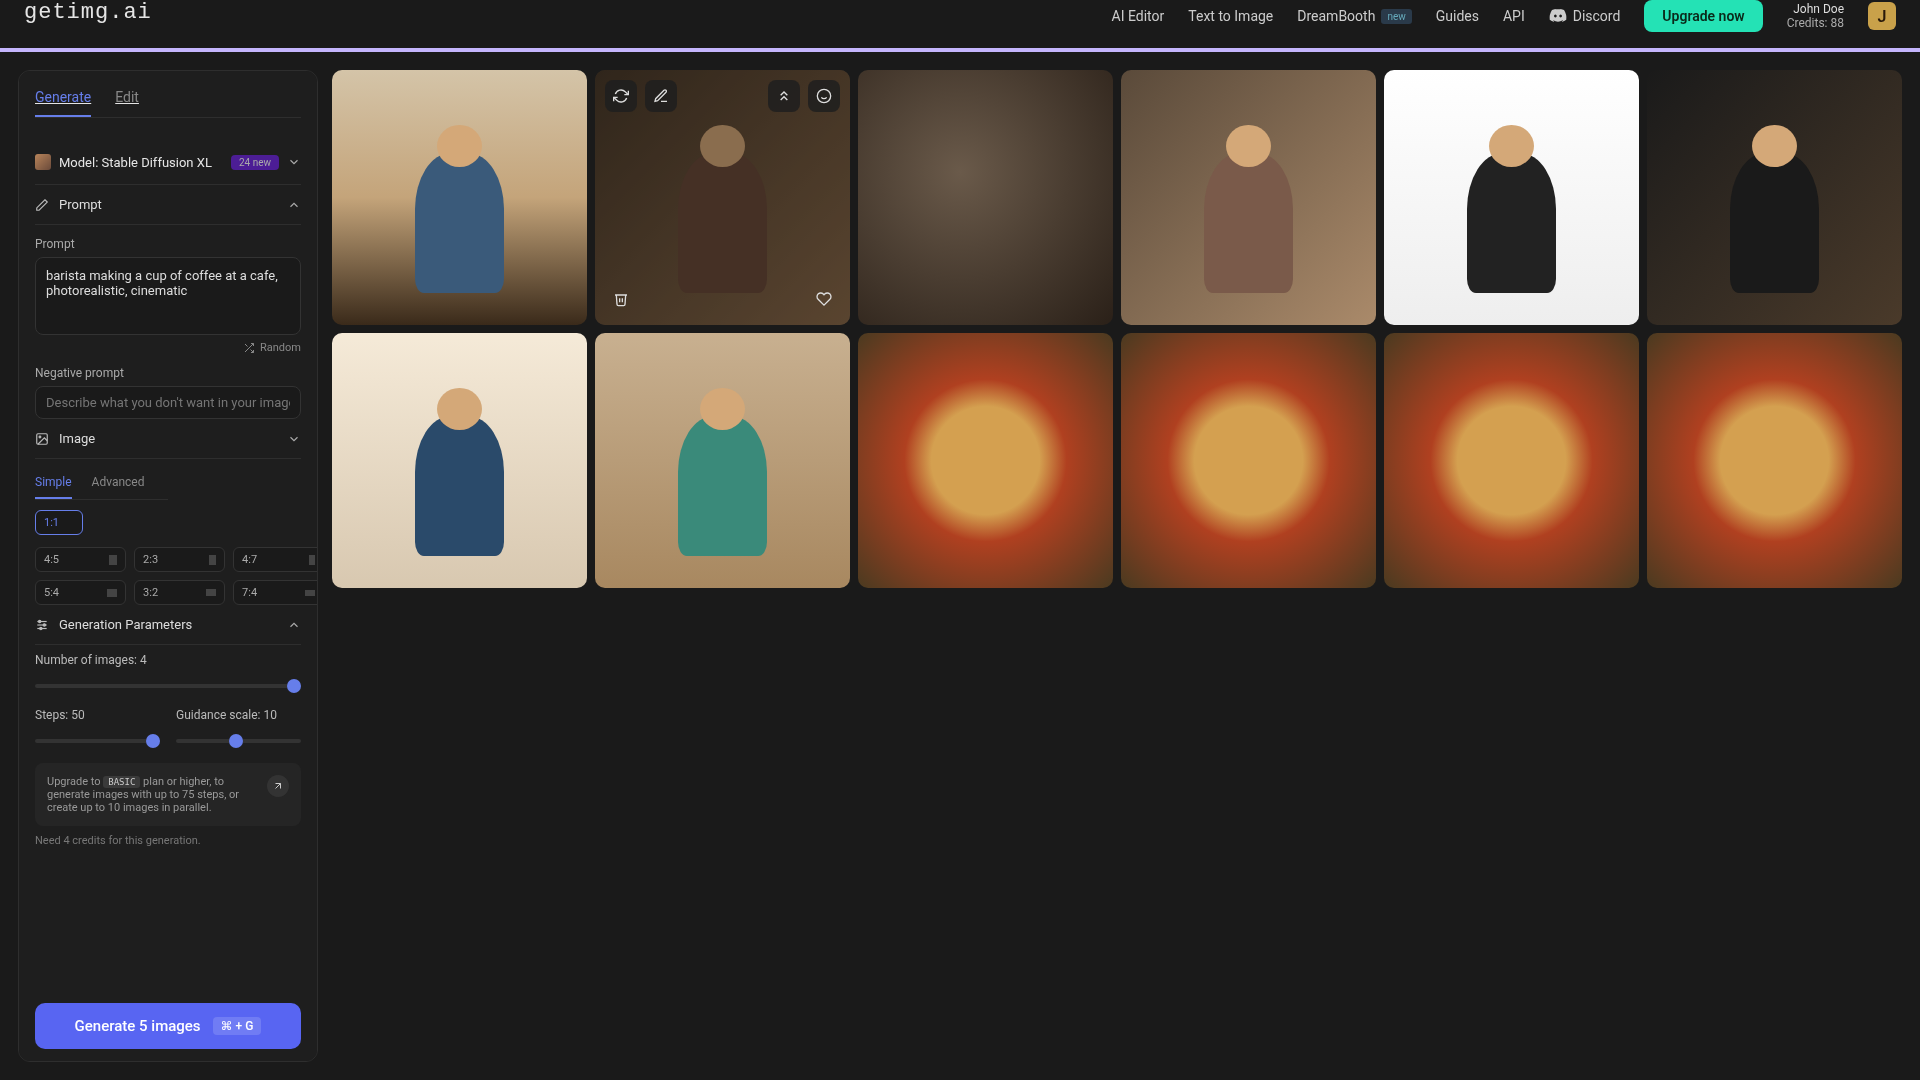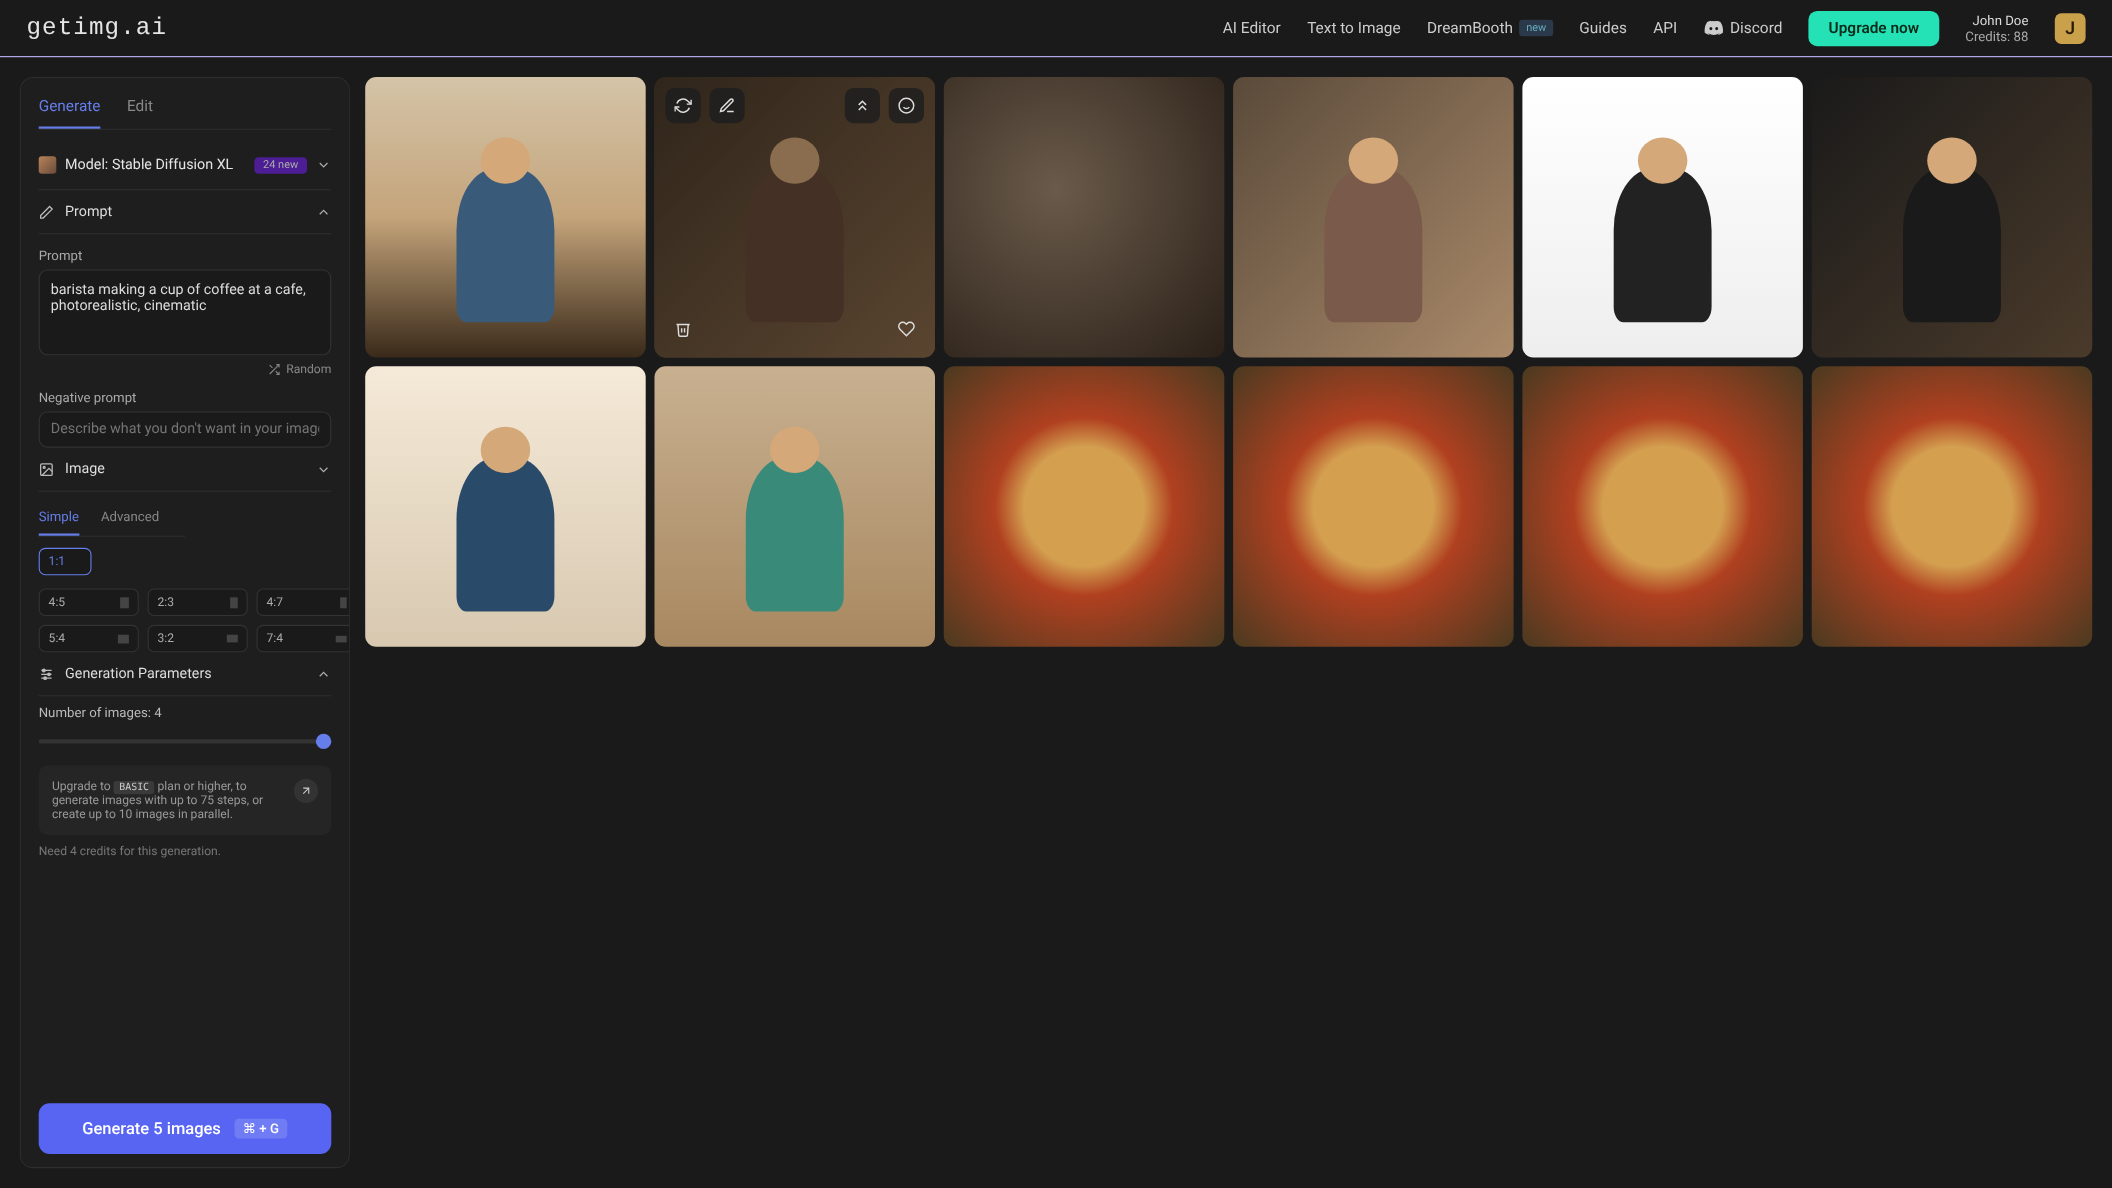--- a/index.html
+++ b/index.html
@@ -1,37 +1,37 @@
 <!DOCTYPE html>
 <html><head>
 <meta charset="utf-8">
 <style>
 * { box-sizing: border-box; margin: 0; padding: 0; font-family: -apple-system, BlinkMacSystemFont, 'Segoe UI', Roboto, sans-serif; }
 body { background: #1a1a1a; color: #e5e5e5; height: 1080px; width: 1920px; overflow: hidden; }
 
 
-.header { height: 52px; display: flex; align-items: center; padding: 0 24px; border-bottom: 1px solid #c4b5fd; }
+.header { height: 52px; display: flex; align-items: flex-start; padding: 0 24px; border-bottom: 4px solid #c4b5fd; }
 .logo { font-family: 'Courier New', monospace; font-size: 22px; color: #e5e5e5; letter-spacing: 1px; }
 .nav { margin-left: auto; display: flex; align-items: center; gap: 24px; }
 .nav-link { color: #ccc; font-size: 14px; text-decoration: none; cursor: pointer; display: flex; align-items: center; gap: 6px; }
 .badge-new { background: #2a3a4a; color: #6ab; font-size: 10px; padding: 2px 6px; border-radius: 3px; }
 .btn-upgrade { background: #24e2b5; color: #0a2a1a; font-weight: 600; padding: 8px 18px; border-radius: 8px; border: none; cursor: pointer; font-size: 14px; }
 .user-block { display: flex; flex-direction: column; align-items: flex-end; font-size: 12px; color: #aaa; }
 .user-name { color: #ddd; }
 .avatar { width: 28px; height: 28px; background: #c9a14a; border-radius: 6px; display: flex; align-items: center; justify-content: center; color: #2a1a0a; font-weight: 600; }
 
 
 .main { display: flex; height: calc(100% - 52px); }
 
 
 .sidebar { width: 300px; background: #1e1e1e; border: 1px solid #2e2e2e; border-radius: 12px; margin: 18px 0 18px 18px; padding: 12px 16px; overflow-y: auto; display: flex; flex-direction: column; }
 .sidebar::-webkit-scrollbar { width: 6px; }
 .sidebar::-webkit-scrollbar-thumb { background: #3a3a3a; border-radius: 3px; }
 
-.tabs { display: flex; gap: 24px; border-bottom: 1px solid #2e2e2e; margin-bottom: 16px; }
+.tabs { display: flex; gap: 24px; border-bottom: 1px solid #2e2e2e; margin-bottom: 28px; text-decoration: underline; }
 .tab { padding: 6px 0 10px; font-size: 14px; color: #888; cursor: pointer; }
 .tab.active { color: #667eea; border-bottom: 2px solid #667eea; }
 
 .model-row { display: flex; align-items: center; gap: 8px; padding: 8px 0 14px; border-bottom: 1px solid #2e2e2e; cursor: pointer; }
 .model-thumb { width: 16px; height: 16px; background: linear-gradient(135deg,#b8845a,#6a4a3a); border-radius: 3px; }
 .model-label { font-size: 13px; flex: 1; }
 .badge-count { background: #4c1d95; color: #aaa; font-size: 10px; padding: 2px 8px; border-radius: 4px; }
 
 .section-header { display: flex; align-items: center; gap: 10px; padding: 12px 0; font-size: 13px; color: #ddd; cursor: pointer; border-bottom: 1px solid #2e2e2e; }
 .section-header .chev { margin-left: auto; }
@@ -252,20 +252,30 @@
             <polyline points="18 15 12 9 6 15"></polyline>
           </svg>
         </span>
     </div>
 
     <div class="slider-row">
       <div class="slider-label">Number of images: 4</div>
       <input type="range" class="slider" min="1" max="10" value="10" style="">
     </div>
 
+    <div class="two-col">
+      <div class="slider-row">
+        <div class="slider-label">Steps: 50</div>
+        <input type="range" class="slider" min="1" max="50" value="50" style="">
+      </div>
+      <div class="slider-row">
+        <div class="slider-label">Guidance scale: 10</div>
+        <input type="range" class="slider" min="1" max="20" value="10" style="">
+      </div>
+    </div>
 
     <div class="upgrade-box">
       <div>
         <span>Upgrade to </span><span class="pill">BASIC</span><span> plan or higher, to generate images with up to 75 steps, or create up to 10 images in parallel.</span>
       </div>
       <div class="upgrade-arrow">
         <svg width="12" height="12" viewBox="0 0 24 24" fill="none" stroke="#ccc" stroke-width="2">
             <line x1="7" y1="17" x2="17" y2="7"></line>
             <polyline points="7 7 17 7 17 17"></polyline>
           </svg>

